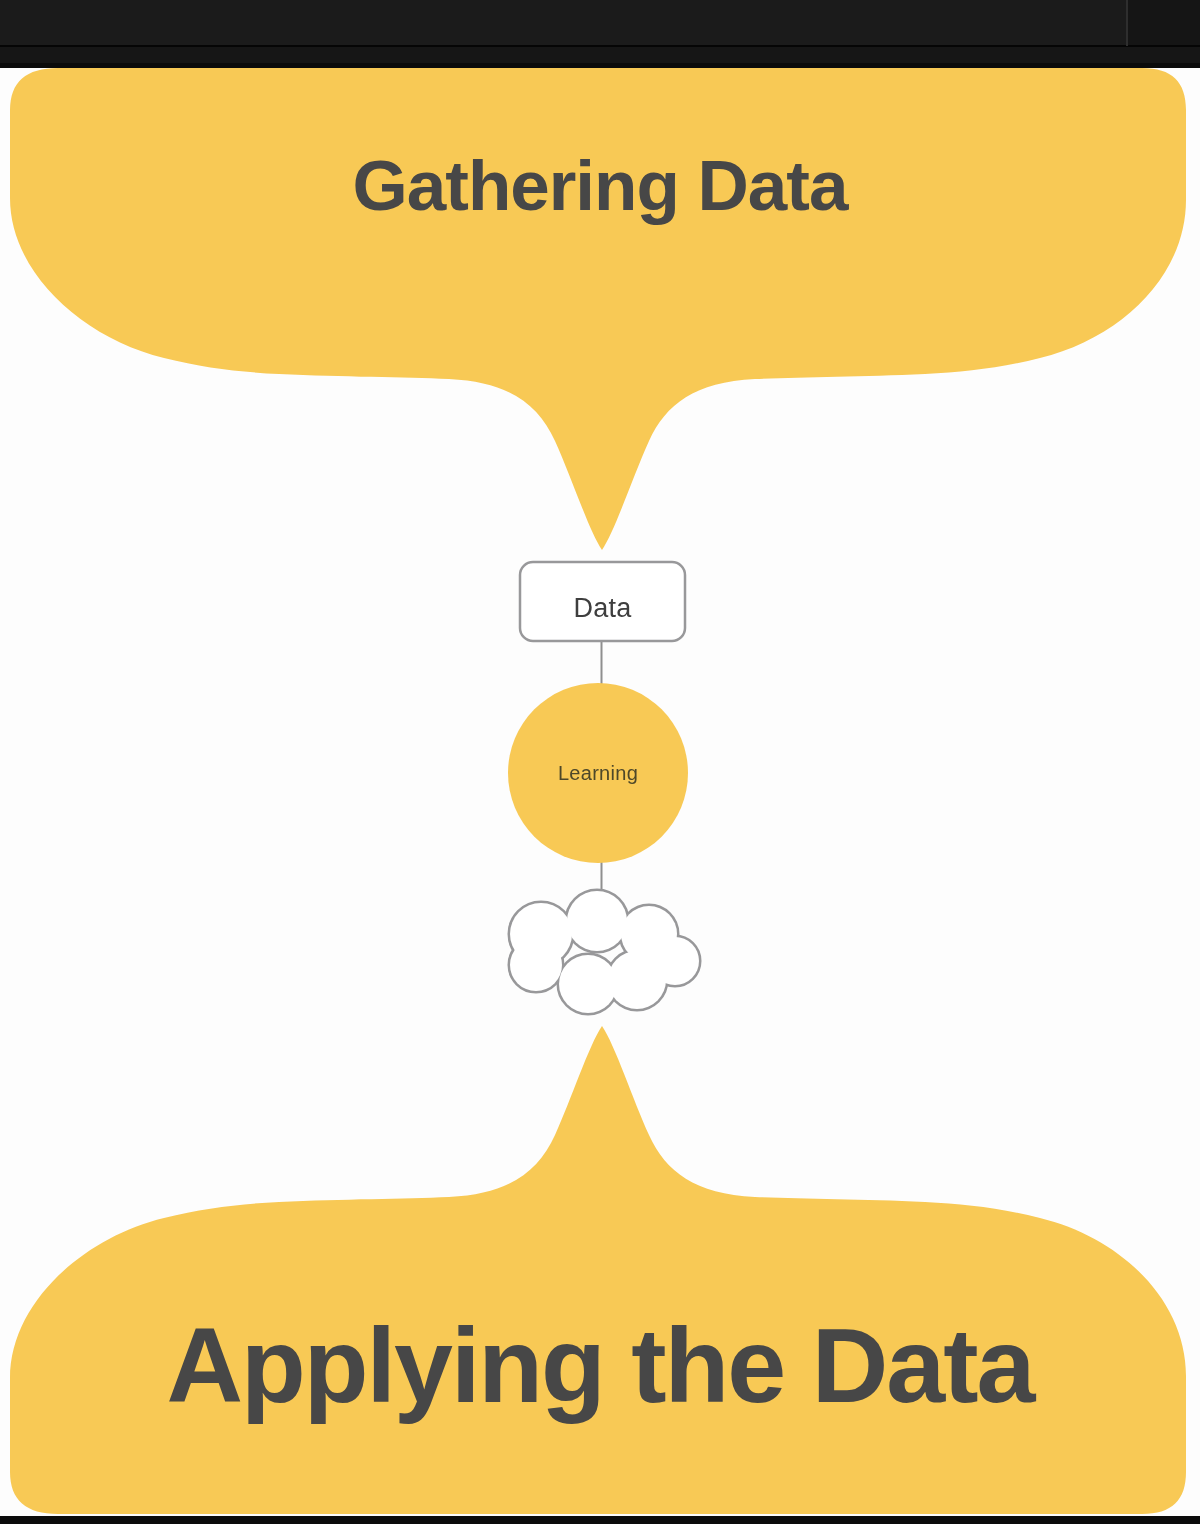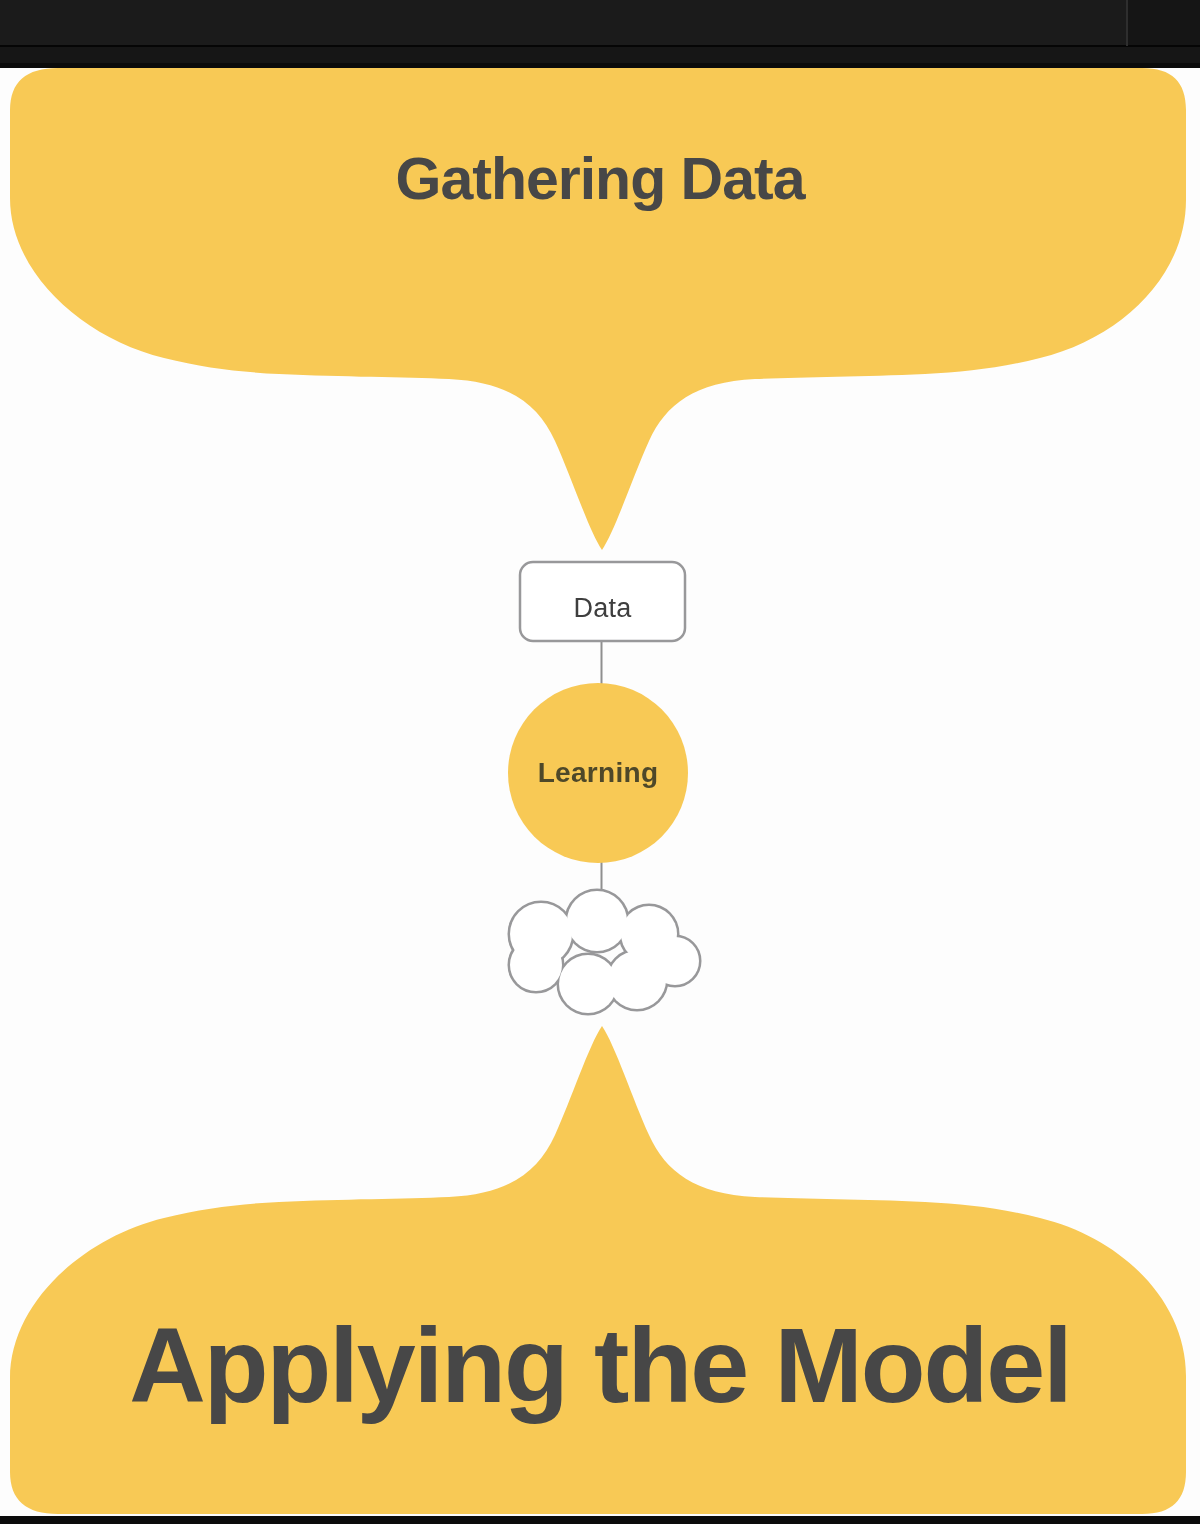--- a/index.html
+++ b/index.html
@@ -35,29 +35,29 @@
   .node-box{fill:#ffffff;stroke:var(--node-border,#98989A);stroke-width:2.5;}
   .node-circle{fill:var(--accent-yellow,#F8C955);}
   .cloud-stroke{fill:#ffffff;stroke:var(--node-border,#98989A);stroke-width:5;}
   .cloud-fill{fill:#ffffff;stroke:none;}
   
   .banner-title{
     position:absolute;left:0;width:1200px;text-align:center;
     font-weight:bold;color:var(--banner-text,#474747);line-height:1;
     white-space:nowrap;
   }
-  .banner-title.top{top:150px;font-size:59px;letter-spacing:-1px;}
+  .banner-title.top{top:150px;font-size:71px;letter-spacing:-1px;}
   .banner-title.bottom{top:1312px;font-size:106px;letter-spacing:-2px;}
   .node-label{
     position:absolute;display:flex;align-items:center;justify-content:center;
     color:var(--node-text,#3E3E3E);letter-spacing:.3px;
   }
   .node-label.data{left:520px;top:562px;width:165px;height:93px;font-size:27px;}
-  .node-label.learning{left:508px;top:683px;width:180px;height:180px;font-size:28px;
-    color:var(--learning-node-text,#4E4829);font-weight:bold;}
+  .node-label.learning{left:508px;top:683px;width:180px;height:180px;font-size:20px;
+    color:var(--learning-node-text,#4E4829);}
   .node-label.model{left:508px;top:895px;width:190px;height:118px;font-size:27px;}
 </style>
 </head>
 <body>
 
 <div class="stage">
 
   <div class="topbar">
     <div class="rightseg"></div>
     <div class="seam"></div>
@@ -128,16 +128,16 @@
     </g>
   </svg>
 
   <div class="banner-title top">Gathering Data</div>
 
   <div class="node-label data">Data</div>
 
   <div class="node-label learning">Learning</div>
 
 
-  <div class="banner-title bottom">Applying the Model</div>
+  <div class="banner-title bottom">Applying the Data</div>
 
   <div class="bottombar"></div>
 </div>
 
 </body></html>

